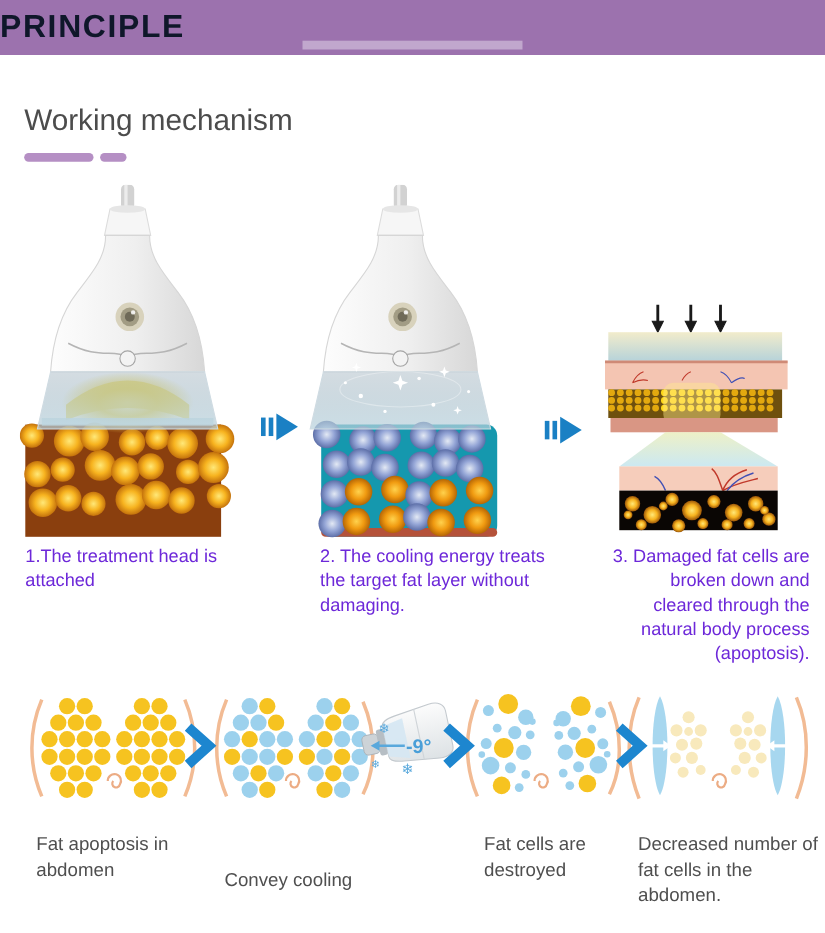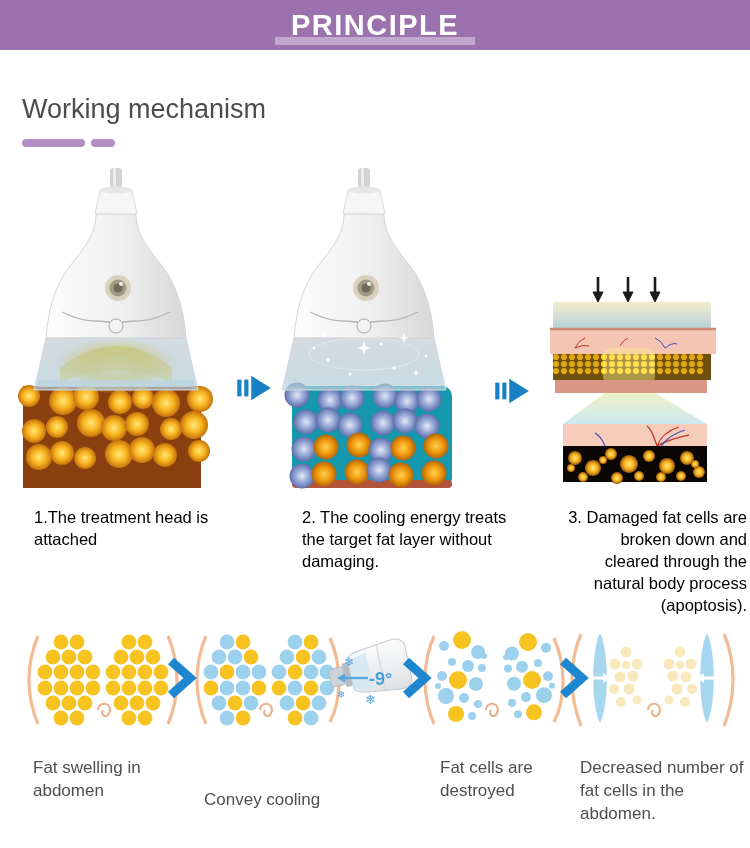--- a/index.html
+++ b/index.html
@@ -3,37 +3,37 @@
 <meta charset="utf-8">
 <style>
   html,body{margin:0;padding:0;background:#fff;}
   .page{position:relative;width:750px;height:848px;background:#fff;overflow:hidden;
         font-family:"Liberation Sans",sans-serif;}
   
   .banner{position:absolute;left:0;top:0;width:750px;height:50px;background:#9c72ae;}
   .banner-underline{position:absolute;left:275px;top:37px;width:200px;height:8px;
         background:rgba(255,255,255,.38);}
   .banner-title{position:absolute;left:0;top:0;width:750px;margin:0;line-height:50px;
-        text-align:center;color:#ffffff;font-size:29px;font-weight:bold;letter-spacing:1.5px;}
+        text-align:left;color:#0f172a;font-size:29px;font-weight:bold;letter-spacing:1.5px;}
   
   .section-title{position:absolute;left:22px;top:94px;margin:0;font-size:27px;font-weight:400;
         color:#4c4c4c;}
   .dash{position:absolute;top:139px;height:8px;border-radius:4px;background:#b58fc4;}
   .dash1{left:22px;width:63px;}
   .dash2{left:91px;width:24px;}
   
   .panel{position:absolute;}
   .p1{left:18px;top:168px;}
   .p2{left:266px;top:168px;}
   .p3{left:545px;top:272px;}
   .step-arrow{position:absolute;width:38px;height:28px;}
   .a1{left:236px;top:374px;}
   .a2{left:494px;top:377px;}
   
-  .caption{position:absolute;top:494px;margin:12px;font-size:16.5px;line-height:22px;color:#000000;}
+  .caption{position:absolute;top:494px;margin:1px;font-size:16.5px;line-height:22px;color:#6d28d9;}
   .cap1{left:22px;width:205px;}
   .cap2{left:290px;width:218px;}
   .cap3{left:555px;width:180px;text-align:right;}
   
   .strip{position:absolute;left:20px;top:616px;}
   .stage-label{position:absolute;top:756px;margin:0;font-size:17px;line-height:23px;color:#4f4f4f;}
   .lbl1{left:33px;width:135px;}
   .lbl2{left:204px;width:170px;margin-top:32px;}
   .lbl3{left:440px;width:125px;}
   .lbl4{left:580px;width:165px;}
@@ -510,18 +510,18 @@
         <circle cx="-11" cy="22" r="4.5" fill="#f8e9bc"></circle>
         <circle cx="5" cy="24" r="5" fill="#f8e9bc"></circle>
       </g>
     <g>
       <path d="M687,17 C696,33 696,91 687,107 C678,91 678,33 687,17 Z" fill="#a7d7ef"></path>
       <line x1="695" y1="62" x2="682" y2="62" stroke="#fff" stroke-width="3"></line>
       <polygon points="677,62 684,57 684,67" fill="#fff"></polygon>
     </g>
   </svg>
 
-  <p class="stage-label lbl1">Fat swelling in abdomen</p>
+  <p class="stage-label lbl1">Fat apoptosis in abdomen</p>
   <p class="stage-label lbl2">Convey cooling</p>
   <p class="stage-label lbl4">Decreased number of fat cells in the abdomen.</p>
   <p class="stage-label lbl3">Fat cells are destroyed</p>
 
 </div>
 
 </body></html>

